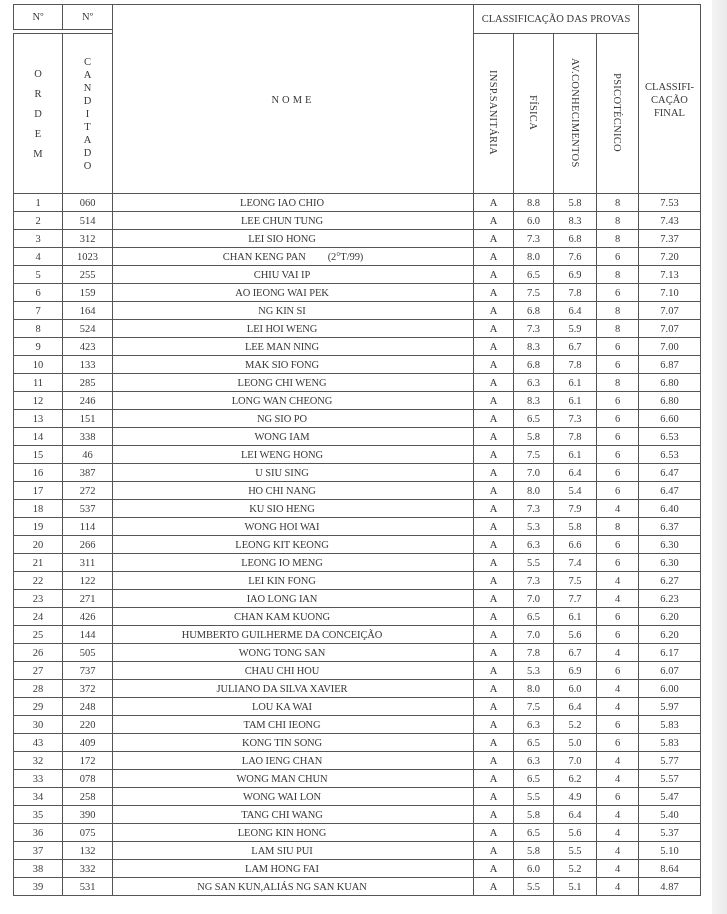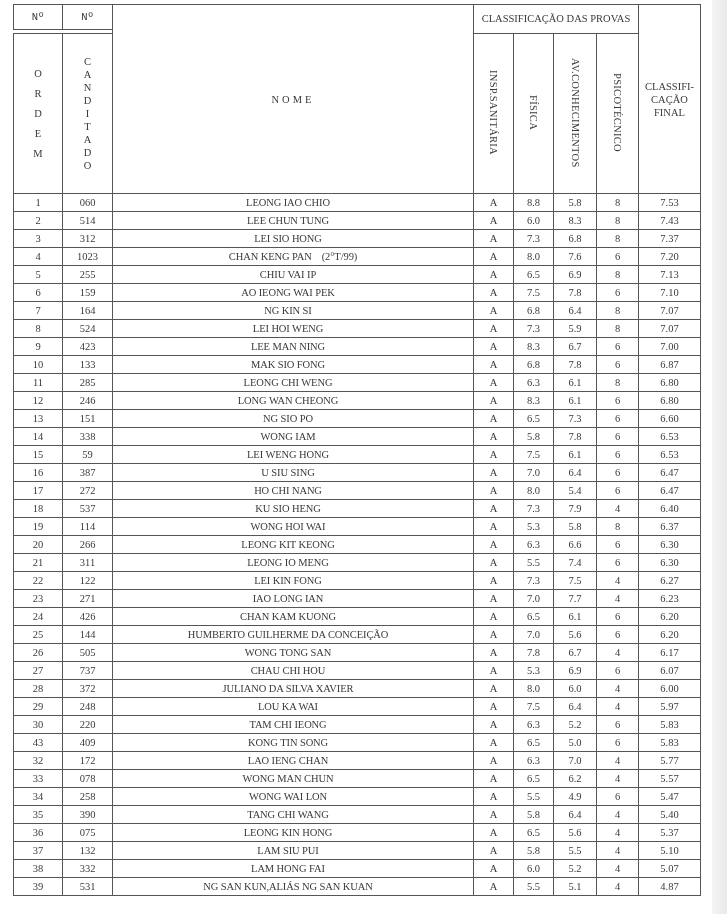--- a/index.html
+++ b/index.html
@@ -22,38 +22,38 @@
   table.classif td, table.classif th {
     border: 1px solid #555;
     padding: 0;
     font-weight: normal;
     text-align: center;
     vertical-align: middle;
     font-size: 10.5px;
     color: #3a3a3a;
     overflow: hidden;
   }
-  th.hdr-small { font-weight: bold; font-size: 10.5px; height: 22px; color:#333;font-family:Liberation Mono, monospace; }
+  th.hdr-small { font-weight: bold; font-size: 10.5px; height: 22px; color:#333; }
   th.hdr-vert-letters { font-weight: bold; font-size: 11px; color:#444; }
   .vletters { display: inline-block; line-height: 20px; }
   .vletters.tight { line-height: 13px; }
   .vletters span { display: block; }
   th.nome-hdr { font-weight: bold; font-size: 12px; letter-spacing: 3px; color:#333;border-radius:21px; }
   th.group-hdr { font-weight: bold; font-size: 10px; line-height: 12px; color:#333; height: 28px; }
   th.rot-hdr { font-weight: bold; font-size: 11px; color:#333; }
   .rot {
     writing-mode: vertical-rl;
     display: inline-block;
     white-space: nowrap;
     letter-spacing: 0.3px;
   }
   th.final-hdr { font-weight: bold; font-size: 10px; line-height: 13px; color:#333; }
   td { height: 17px; }
   td.name { text-align: left; padding-left: 8px; font-size: 10.5px; letter-spacing: -0.1px; margin-top: 16px; }
-  td.name .note { padding-left: 10px; }
+  td.name .note { padding-left: 22px; }
 </style>
 </head>
 <body>
 
 <div class="right-edge"></div>
 
 <table class="classif">
   <colgroup>
     <col style="width:49px">
     <col style="width:50px">
@@ -228,21 +228,21 @@
         <td>338</td>
         <td class="name"><span>WONG IAM</span><span class="note"></span></td>
         <td>A</td>
         <td>5.8</td>
         <td>7.8</td>
         <td>6</td>
         <td>6.53</td>
       </tr>
       <tr>
         <td>15</td>
-        <td>59</td>
+        <td>46</td>
         <td class="name"><span>LEI WENG HONG</span><span class="note"></span></td>
         <td>A</td>
         <td>7.5</td>
         <td>6.1</td>
         <td>6</td>
         <td>6.53</td>
       </tr>
       <tr>
         <td>16</td>
         <td>387</td>
@@ -464,21 +464,21 @@
         <td>5.10</td>
       </tr>
       <tr>
         <td>38</td>
         <td>332</td>
         <td class="name"><span>LAM HONG FAI</span><span class="note"></span></td>
         <td>A</td>
         <td>6.0</td>
         <td>5.2</td>
         <td>4</td>
-        <td>5.07</td>
+        <td>8.64</td>
       </tr>
       <tr>
         <td>39</td>
         <td>531</td>
         <td class="name"><span>NG SAN KUN,ALIÁS NG SAN KUAN</span><span class="note"></span></td>
         <td>A</td>
         <td>5.5</td>
         <td>5.1</td>
         <td>4</td>
         <td>4.87</td>

